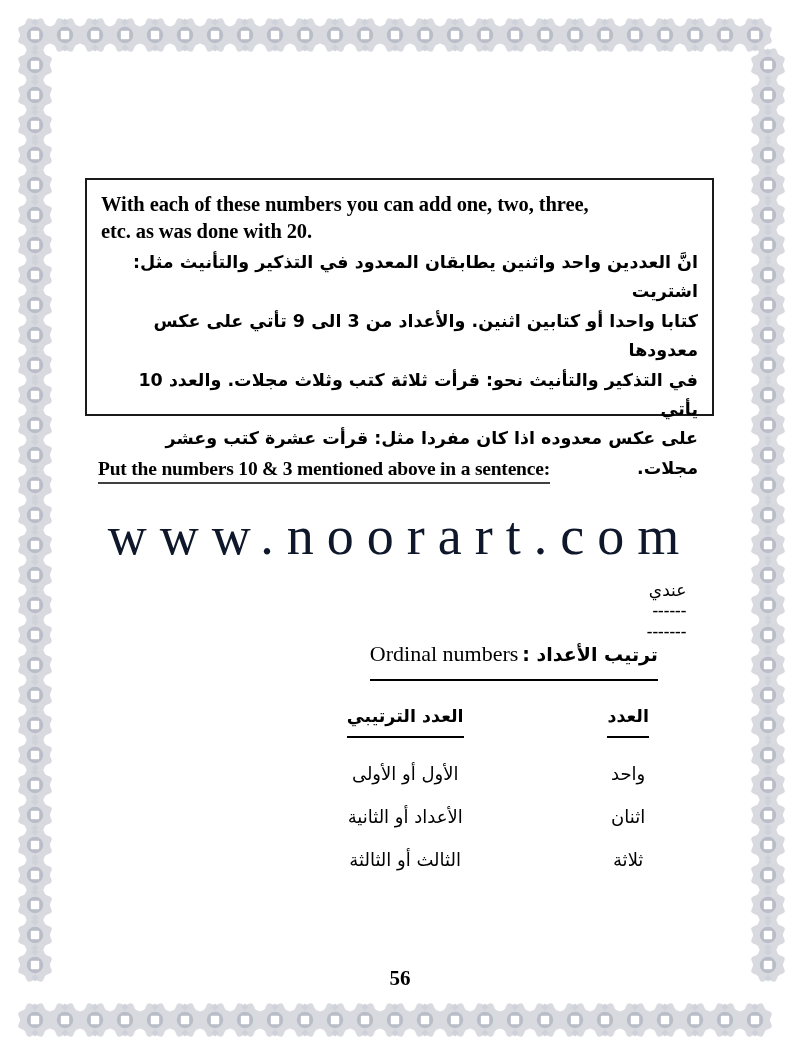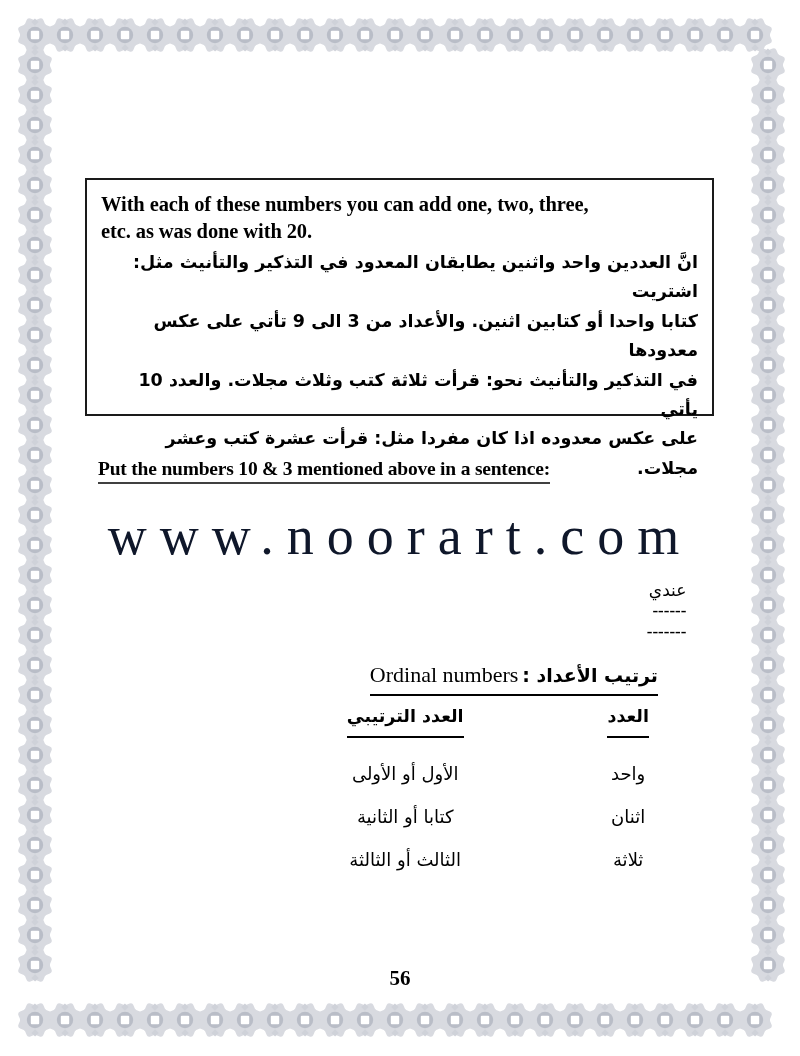--- a/index.html
+++ b/index.html
@@ -111,24 +111,24 @@
   #answer-line .blank {
     font-family: "Liberation Serif", "DejaVu Serif", serif;
     font-weight: bold;
     letter-spacing: 1.2px;
   }
 
   
   #ordinal-heading {
     position: absolute;
     right: 142px;
-    top: 662px;
+    top: 641px;
     direction: rtl;
     border-bottom: 2px solid #000;
-    padding-bottom: 6px;
+    padding-bottom: 12px;
     white-space: nowrap;
   }
   #ordinal-heading .ar {
     font-family: "DejaVu Sans", "Liberation Sans", sans-serif;
     font-weight: bold;
     font-size: 19px;
     color: #000;
   }
   #ordinal-heading .en {
     font-family: "Liberation Serif", "DejaVu Serif", serif;
@@ -375,21 +375,21 @@
           </th>
         </tr>
       </thead>
       <tbody>
         <tr>
           <td>واحد</td>
           <td>الأول  أو  الأولى</td>
         </tr>
         <tr>
           <td>اثنان</td>
-          <td>كتابا أو  الثانية</td>
+          <td>الأعداد أو  الثانية</td>
         </tr>
         <tr>
           <td>ثلاثة</td>
           <td>الثالث أو  الثالثة</td>
         </tr>
       </tbody>
     </table>
   </div>
 
 </div>

